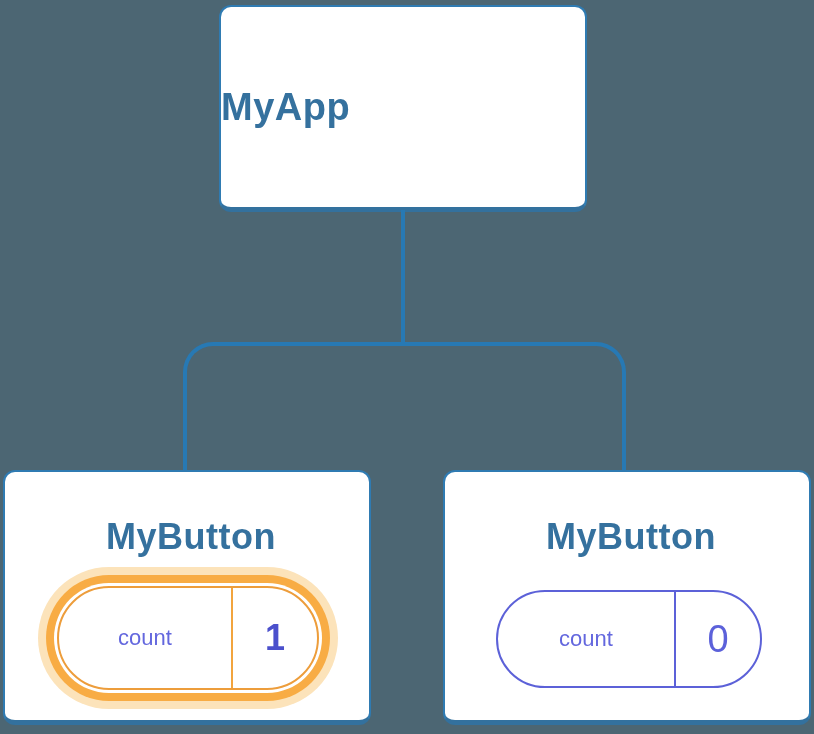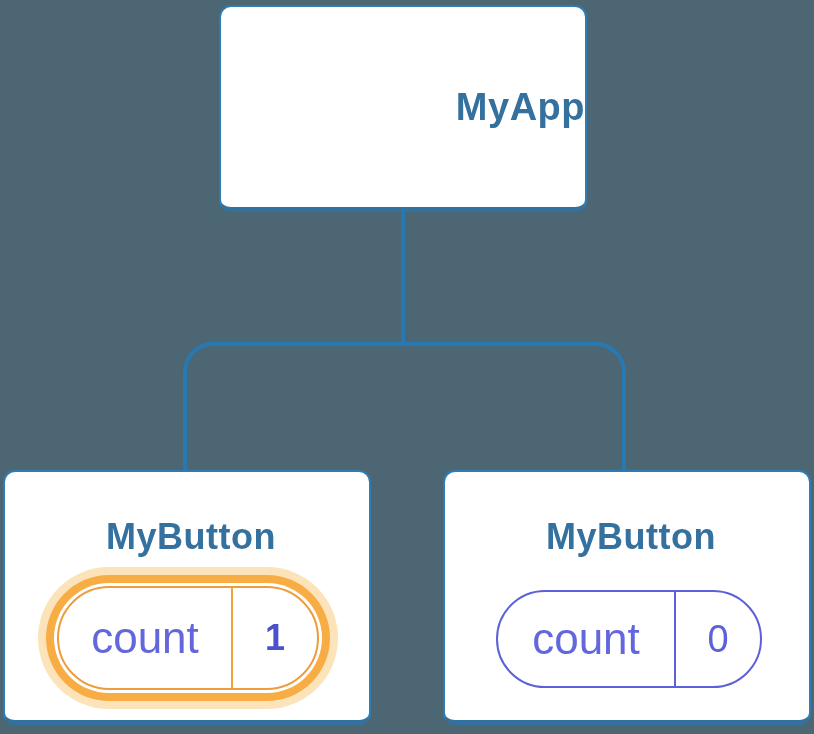--- a/index.html
+++ b/index.html
@@ -20,21 +20,21 @@
   .card {
     position: absolute;
     background: #ffffff;
     border: 2px solid #2F7BB2;
     border-bottom: 5px solid #33719E;
     border-radius: 12px;
   }
   .card-root {
     left: 219px; top: 5px;
     width: 368px; height: 207px;
-    display: flex; align-items: center; justify-content: flex-end;
+    display: flex; align-items: center; justify-content: flex-start;
   }
   .card-child-left  { left: 3px;   top: 470px; width: 368px; height: 255px; }
   .card-child-right { left: 443px; top: 470px; width: 368px; height: 255px; }
 
   .card-title {
     color: #35719E;
     font-size: 38px;
     font-weight: 700;
     letter-spacing: 0.5px;
   }
@@ -97,21 +97,21 @@
     border: 2px solid #ED9D3B;
     box-shadow:
       0 0 0 3px  #ffffff,
       0 0 0 11px #F8AC44,
       0 0 0 19px #FCE3BA;
   }
   .pill-highlighted .pill-divider { background: #F2A43E; }
 
   .pill-key {
     color: #6367DE;
-    font-size: 44px;
+    font-size: 22px;
     font-weight: 400;
   }
   .pill-value-bold {
     color: #4B50CC;
     font-size: 36px;
     font-weight: 700;
   }
   .pill-value-normal {
     color: #5C61DA;
     font-size: 38px;

